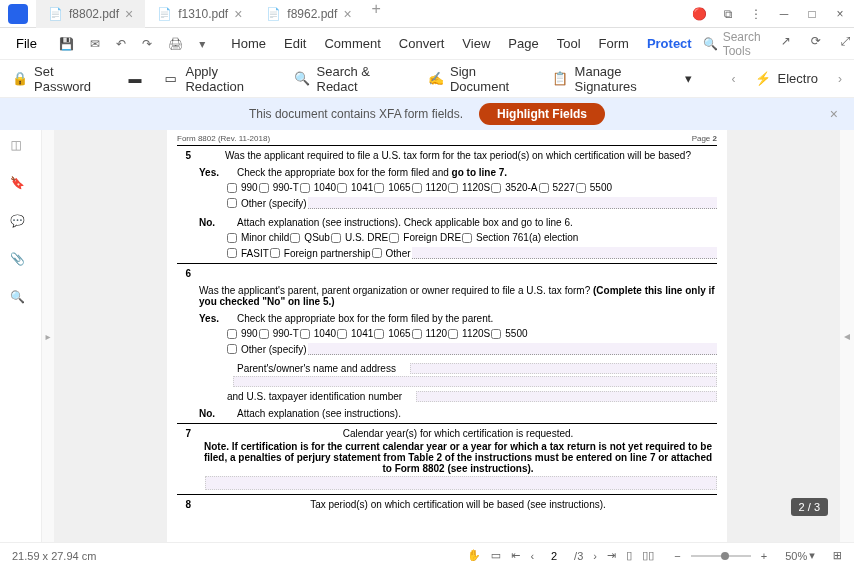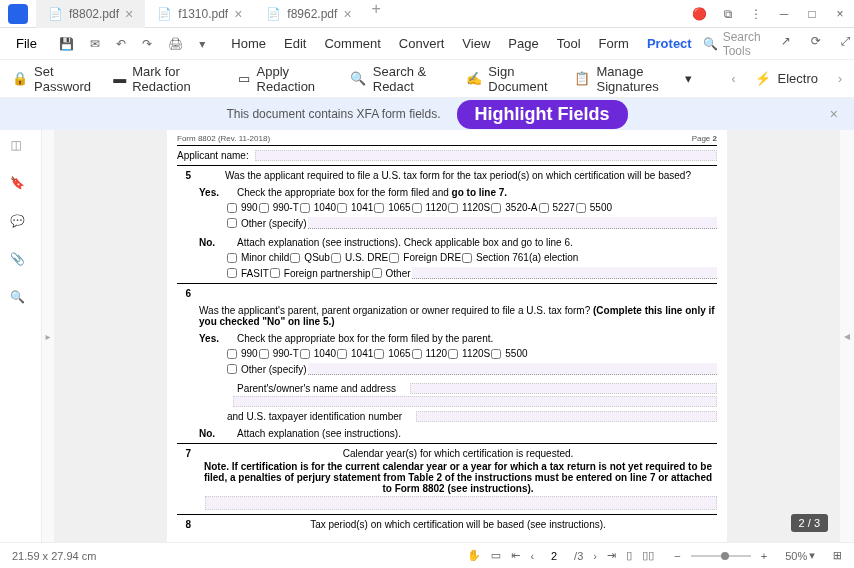--- a/index.html
+++ b/index.html
@@ -28,21 +28,21 @@
 
 
 .toolbar { height: 38px; background: #fff; display: flex; align-items: center; padding: 0 12px; gap: 20px; border-bottom: 1px solid #eee; }
 .toolbar .tool { display: flex; align-items: center; gap: 6px; font-size: 13px; color: #333; cursor: pointer; }
 .toolbar .tool .ti { width: 16px; height: 16px; display: inline-block; }
 .toolbar .spacer { flex: 1; }
 
 
 .banner { height: 32px; background: #e8f0fe; display: flex; align-items: center; justify-content: center; gap: 16px; position: relative; }
 .banner-text { color: #555; font-size: 12px; }
-.banner-btn { background: #6d28d9; color: #fff; padding: 4px 18px; border-radius: 14px; font-size: 18px; font-weight: 600; cursor: pointer; }
+.banner-btn { background: #c2410c; color: #fff; padding: 4px 18px; border-radius: 14px; font-size: 12px; font-weight: 600; cursor: pointer; }
 .banner-close { position: absolute; right: 16px; color: #999; cursor: pointer; font-size: 14px; }
 
 
 .main { flex: 1; display: flex; overflow: hidden; }
 .sidebar-left { width: 42px; background: #fff; border-right: 1px solid #eee; display: flex; flex-direction: column; align-items: center; padding-top: 8px; gap: 18px; }
 .sidebar-left .sico { width: 20px; height: 20px; color: #999; cursor: pointer; }
 .expand-handle { width: 12px; background: #f9f9f9; display: flex; align-items: center; justify-content: center; color: #aaa; cursor: pointer; font-size: 10px; }
 .doc-area { flex: 1; background: #f0f0f0; overflow: auto; display: flex; justify-content: center; position: relative; }
 .page { width: 560px; background: #fff; margin: 0; padding: 4px 10px 10px 10px; font-family: Arial, sans-serif; font-size: 10px; color: #000; }
 
@@ -58,21 +58,21 @@
 .checks { display: flex; flex-wrap: wrap; gap: 4px 1px; margin: 2px 0 4px 50px; align-items: center; }
 .ck { display: flex; align-items: center; gap: 4px; }
 .ck input { width: 10px; height: 10px; }
 .bold { font-weight: bold; }
 .fill-line { flex: 1; border-bottom: 1px dotted #999; height: 12px; background: #f5f0fa; min-width: 60px; }
 .sec-divider { border-top: 1px solid #000; margin-top: 2px; }
 .input-area { background: #f5f0fa; border: 1px dotted #ccc; height: 11px; flex: 1; margin-left: 6px; }
 
 .sidebar-right { width: 14px; background: #f9f9f9; display: flex; align-items: center; justify-content: center; color: #aaa; cursor: pointer; }
 
-.page-indicator { position: absolute; right: 12px; bottom: 10px; background: #555; color: #fff; font-size: 11px; padding: 3px 8px; border-radius: 3px; }
+.page-indicator { position: absolute; right: 12px; bottom: 26px; background: #555; color: #fff; font-size: 11px; padding: 3px 8px; border-radius: 3px; }
 
 
 .statusbar { height: 26px; background: #fff; border-top: 1px solid #eee; display: flex; align-items: center; padding: 0 12px; font-size: 11px; color: #666; }
 .statusbar .dims { flex: 1; }
 .statusbar .pager { display: flex; align-items: center; gap: 10px; }
 .statusbar .pginput { width: 20px; text-align: center; border: none; background: transparent; font-size: 11px; }
 .statusbar .zoom { display: flex; align-items: center; gap: 10px; margin-left: 20px; }
 .statusbar .slider { width: 60px; height: 2px; background: #ccc; position: relative; }
 .statusbar .slider .thumb { width: 8px; height: 8px; background: #888; border-radius: 50%; position: absolute; left: 50%; top: -3px; }
 .statusbar .zval { display: flex; align-items: center; gap: 2px; margin-left: 8px; }
@@ -138,21 +138,20 @@
   <div class="right-ico">⤢</div>
 </div>
 
 <div class="toolbar">
   <div class="tool">
     <span class="ti">🔒</span>
     <span>Set Password</span>
   </div>
   <div class="tool">
     <span class="ti">▬</span>
-    <span>Mark for Redaction</span>
   </div>
   <div class="tool">
     <span class="ti">▭</span>
     <span>Apply Redaction</span>
   </div>
   <div class="tool">
     <span class="ti">🔍</span>
     <span>Search &amp; Redact</span>
   </div>
   <div class="tool">
@@ -187,24 +186,20 @@
     <div class="sico">📎</div>
     <div class="sico">🔍</div>
   </div>
   <div class="expand-handle">▸</div>
 
   <div class="doc-area">
     <div class="page">
       <div class="form-top">
         <span>Form 8802 (Rev. 11-2018)</span>
         <span class="pg"><span>Page</span> <b>2</b></span>
-      </div>
-      <div class="applicant-row">
-        <span>Applicant name:</span>
-        <div class="input-area"></div>
       </div>
 
       <div class="q-row">
         <div class="qnum">5</div>
         <div class="qtext">Was the applicant required to file a U.S. tax form for the tax period(s) on which certification will be based?</div>
       </div>
       <div class="q-row sub-indent">
         <div class="yn">Yes.</div>
         <div><span>Check the appropriate box for the form filed and </span><b>go to line 7.</b></div>
       </div>

